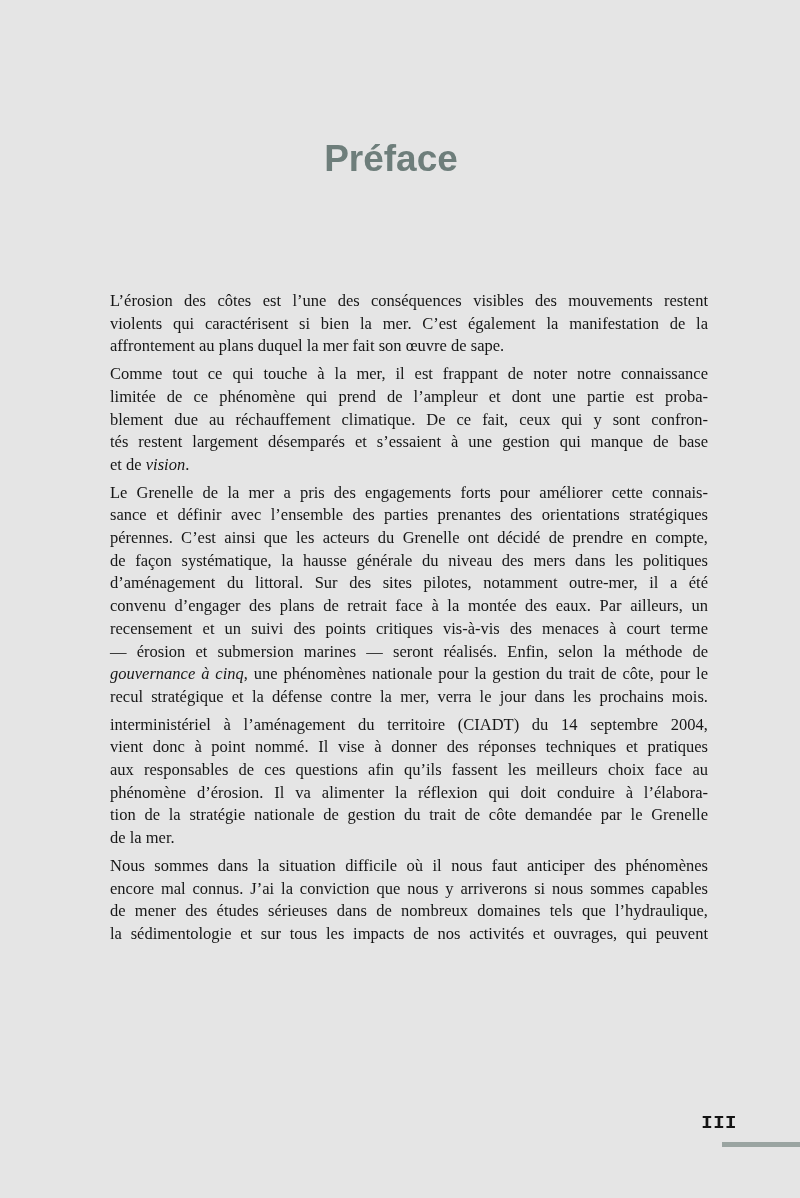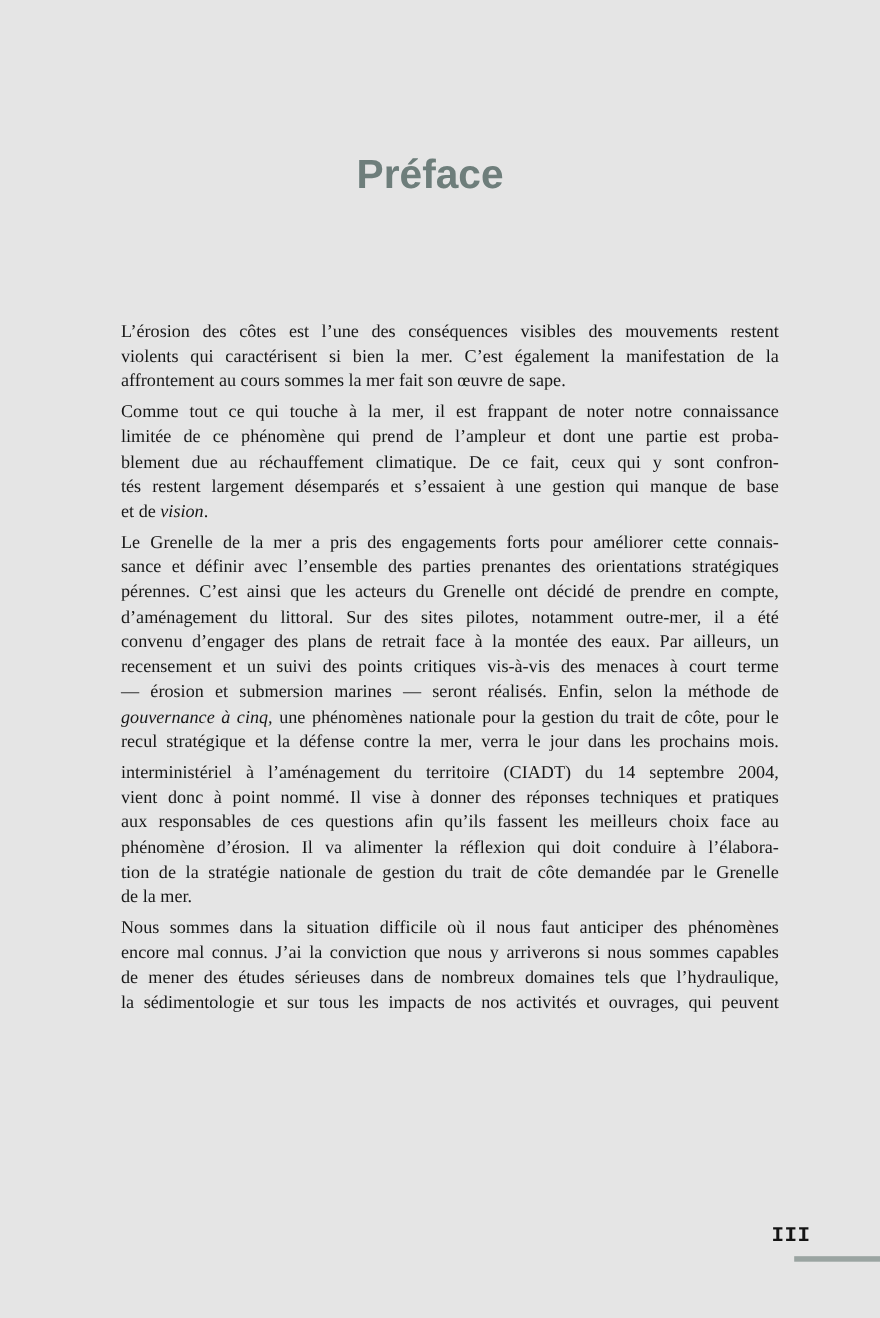--- a/index.html
+++ b/index.html
@@ -64,33 +64,34 @@
 </head>
 <body>
 
 <div class="page">
   <h1 class="chapter-title">Préface</h1>
 
   <div class="body-text">
       <div class="para">
         <div class="line"><span>L’érosion des côtes est l’une des conséquences visibles des mouvements restent</span></div>
         <div class="line"><span>violents qui caractérisent si bien la mer. C’est également la manifestation de la</span></div>
-        <div class="line line-last"><span>affrontement au cours sommes la mer fait son œuvre de sape.</span></div>
+        <div class="line line-last"><span>affrontement au plans duquel la mer fait son œuvre de sape.</span></div>
       </div>
       <div class="para">
         <div class="line"><span>Comme tout ce qui touche à la mer, il est frappant de noter notre connaissance</span></div>
         <div class="line"><span>limitée de ce phénomène qui prend de l’ampleur et dont une partie est proba-</span></div>
         <div class="line"><span>blement due au réchauffement climatique. De ce fait, ceux qui y sont confron-</span></div>
         <div class="line"><span>tés restent largement désemparés et s’essaient à une gestion qui manque de base</span></div>
         <div class="line line-last"><span>et de </span><span class="it">vision</span><span>.</span></div>
       </div>
       <div class="para">
         <div class="line"><span>Le Grenelle de la mer a pris des engagements forts pour améliorer cette connais-</span></div>
         <div class="line"><span>sance et définir avec l’ensemble des parties prenantes des orientations stratégiques</span></div>
         <div class="line"><span>pérennes. C’est ainsi que les acteurs du Grenelle ont décidé de prendre en compte,</span></div>
+        <div class="line"><span>de façon systématique, la hausse générale du niveau des mers dans les politiques</span></div>
         <div class="line"><span>d’aménagement du littoral. Sur des sites pilotes, notamment outre-mer, il a été</span></div>
         <div class="line"><span>convenu d’engager des plans de retrait face à la montée des eaux. Par ailleurs, un</span></div>
         <div class="line"><span>recensement et un suivi des points critiques vis-à-vis des menaces à court terme</span></div>
         <div class="line"><span>— érosion et submersion marines — seront réalisés. Enfin, selon la méthode de</span></div>
         <div class="line"><span class="it">gouvernance à cinq</span><span>, une phénomènes nationale pour la gestion du trait de côte, pour le</span></div>
         <div class="line"><span>recul stratégique et la défense contre la mer, verra le jour dans les prochains mois.</span></div>
       </div>
       <div class="para">
         <div class="line"><span>interministériel à l’aménagement du territoire (CIADT) du 14 septembre 2004,</span></div>
         <div class="line"><span>vient donc à point nommé. Il vise à donner des réponses techniques et pratiques</span></div>

